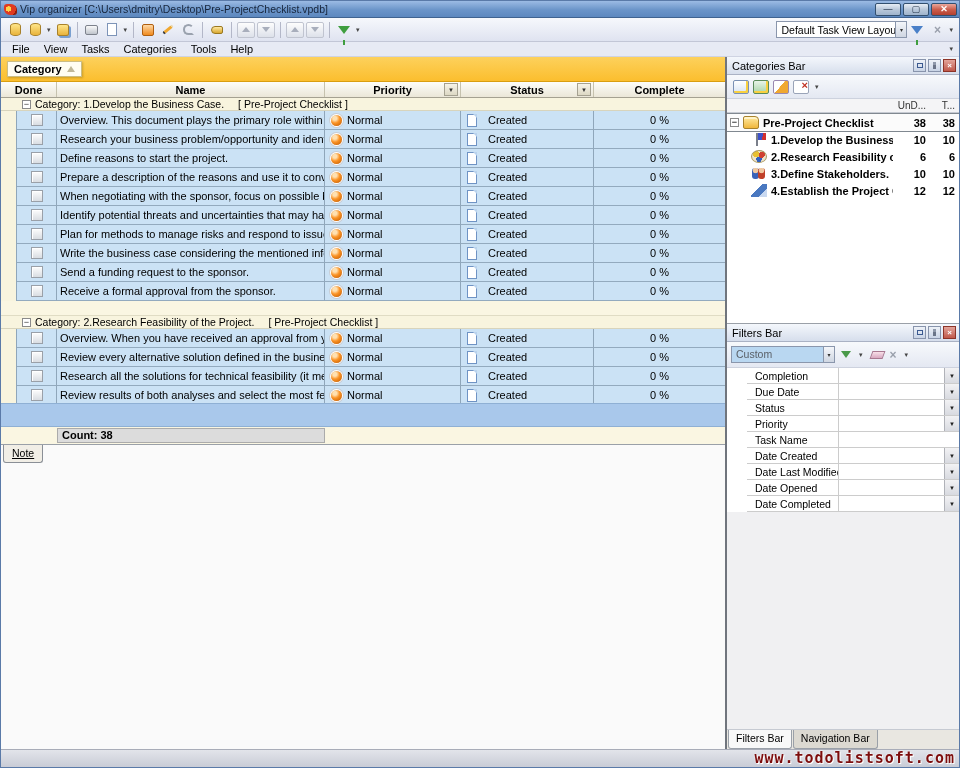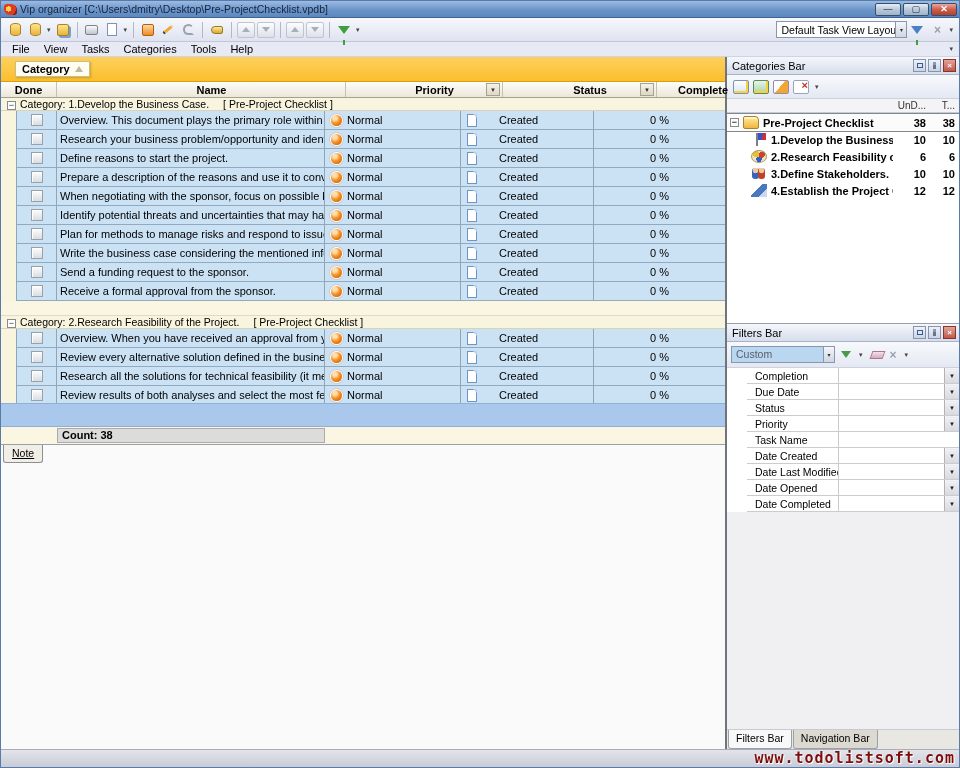--- a/index.html
+++ b/index.html
@@ -54,55 +54,55 @@
   .menu-item { padding:1px 7px; font-size:11px; }
   .menubar .chev { margin-left:auto; margin-right:6px; }
 
   
   .main { flex:1; display:flex; min-height:0; }
   .left { width:726px; flex:0 0 726px; display:flex; flex-direction:column; border-right:2px solid #70757d; background:#fff; min-height:0; }
   .right { flex:1; display:flex; flex-direction:column; background:#f4f4f6; min-width:0; }
 
   
   .groupband { height:25px; flex:0 0 25px; background:linear-gradient(#fdd15c,#fbbe2e);
-               border-bottom:1px solid #d99e10; display:flex; align-items:center; padding-left:14px;text-align:center; }
+               border-bottom:1px solid #d99e10; display:flex; align-items:center; padding-left:6px;text-align:center; }
   .field-chip { background:#fffdf2; border:1px solid #cbbd85; padding:1px 6px; font-weight:bold; font-size:11px;
                 display:flex; align-items:center; gap:5px; box-shadow:1px 1px 2px rgba(120,90,0,.35); }
   .sort-asc { width:0; height:0; border-left:4px solid transparent; border-right:4px solid transparent; border-bottom:6px solid #c0b898; }
 
   
   .colhead { height:16px; flex:0 0 16px; display:flex; background:linear-gradient(#fdfdf9,#ebe7d8);
-             border-bottom:1px solid #a5a191; font-weight:bold;gap:21px; }
+             border-bottom:1px solid #a5a191; font-weight:bold; }
   .hc { display:flex; align-items:center; justify-content:center; border-right:1px solid #c6c2ae; position:relative; }
   .hc-done { width:56px; flex:0 0 56px; }
   .hc-name { width:268px; flex:0 0 268px; }
   .hc-pri { width:136px; flex:0 0 136px; }
   .hc-status { width:133px; flex:0 0 133px; }
   .hc-comp { flex:1; border-right:none; }
   .hfilter { position:absolute; right:2px; top:1px; width:14px; height:13px; border:1px solid #a5a191;
              background:linear-gradient(#f6f3e8,#ddd8c4); display:flex; align-items:center; justify-content:center;
              font-size:6px; color:#333; font-weight:normal; }
 
   
   .gridbody { flex:1; min-height:0; overflow:hidden; background:#faf6e2; display:flex; flex-direction:column; }
-  .grow { height:13px; flex:0 0 13px; background:#f8f4de; display:flex; align-items:flex-end; padding-left:6px;
+  .grow { height:13px; flex:0 0 13px; background:#f8f4de; display:flex; align-items:center; padding-left:21px;
           border-bottom:1px solid #d8d4bc; font-size:10.5px; }
   .expander { width:9px; height:9px; border:1px solid #8a8a8a; background:#fff; margin-right:4px;
               display:flex; align-items:center; justify-content:center; font-size:9px; line-height:7px; color:#333; }
   .expander:before { content:"−"; }
   .gsuffix { margin-left:14px; }
   .trow { height:19px; flex:0 0 19px; display:flex; background:#cbe2f5; }
   .c-indent { width:16px; flex:0 0 16px; background:#f8f4de; border-right:1px solid #8fa6ba; }
   .c-done { width:40px; flex:0 0 40px; display:flex; align-items:center; justify-content:center;
             border-right:1px solid #8fa6ba; border-bottom:1px solid #93aabe; }
   .c-name { width:268px; flex:0 0 268px; display:flex; align-items:center; padding:0 3px;
             border-right:1px solid #8fa6ba; border-bottom:1px solid #93aabe; white-space:nowrap; overflow:hidden; }
   .c-pri { width:136px; flex:0 0 136px; display:flex; align-items:center; gap:5px; padding-left:6px;
            border-right:1px solid #8fa6ba; border-bottom:1px solid #93aabe; }
-  .c-status { width:133px; flex:0 0 133px; display:flex; align-items:center; gap:22px; padding-left:6px;
+  .c-status { width:133px; flex:0 0 133px; display:flex; align-items:center; gap:11px; padding-left:6px;
               border-right:1px solid #8fa6ba; border-bottom:1px solid #93aabe; }
   .c-comp { flex:1; display:flex; align-items:center; justify-content:center; border-bottom:1px solid #93aabe; }
   .checkbox { width:12px; height:12px; border:1px solid #9aa0a8; background:linear-gradient(#fdfdfd,#d9dde2);
               box-shadow:inset 1px 1px 0 #fff; }
   .pri-dot { width:11px; height:11px; border-radius:50%; flex:0 0 11px;
              background:radial-gradient(circle at 35% 30%, #ffe0b0 0 18%, #fb9427 45%, #c95f00 90%);
              box-shadow:0 0 0 1px #fff, 0 0 0 2px #c8cdd4; }
   .doc-icon { width:10px; height:13px; flex:0 0 10px; background:#fff; border:1px solid #6f93c4; position:relative; }
   .doc-icon:after { content:""; position:absolute; right:-1px; top:-1px; width:0; height:0;
                     border-left:4px solid transparent; border-top:4px solid #b9d2ec; }

